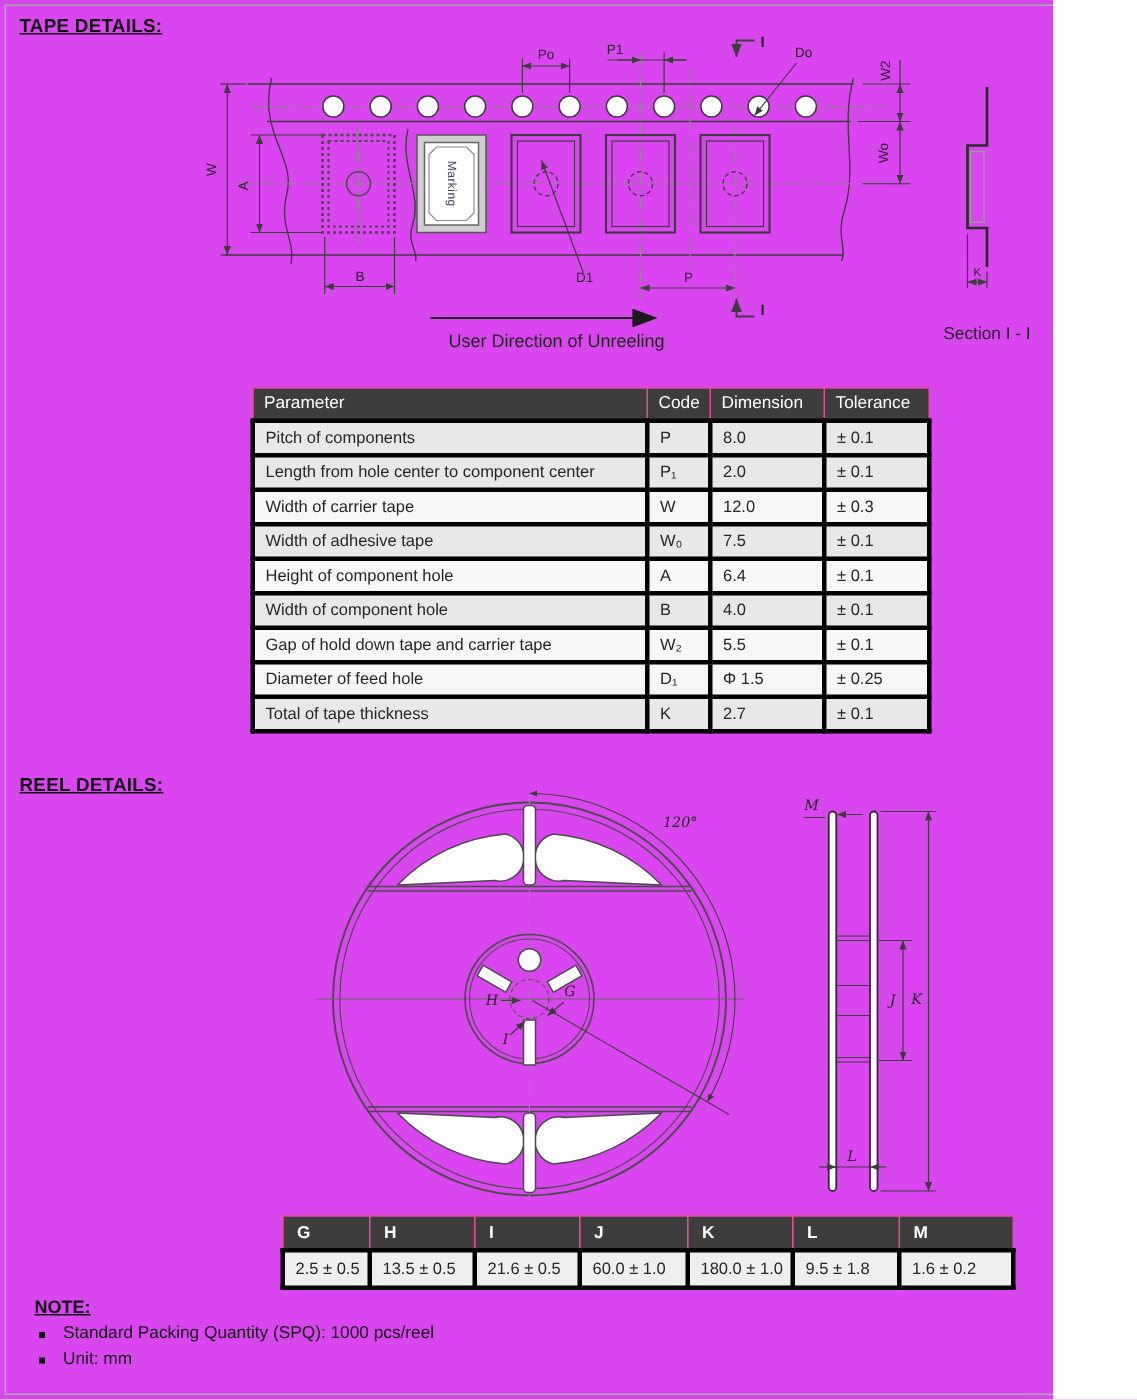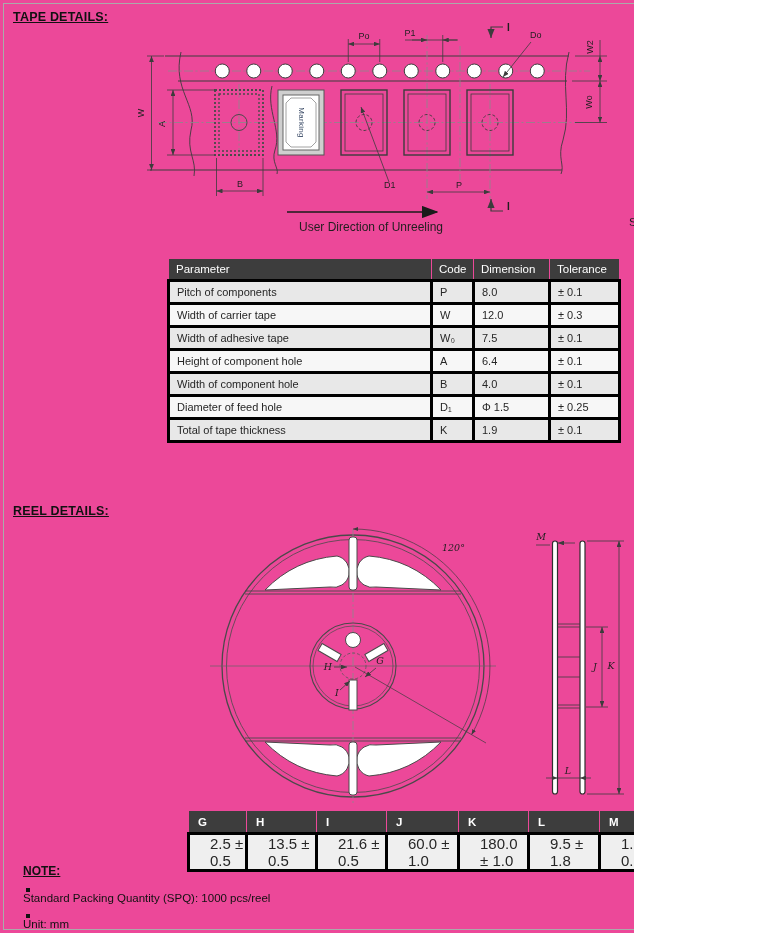--- a/index.html
+++ b/index.html
@@ -1,47 +1,47 @@
 <!DOCTYPE html>
 <html><head>
 <meta charset="utf-8">
 <style>
   html,body{margin:0;padding:0;background:#fff;}
-  .canvas{position:relative;width:634px;height:933px;background:#ec4899;
+  .canvas{position:relative;width:702px;height:933px;background:#d946ef;
           font-family:"Liberation Sans",sans-serif;color:#1b1b1b;overflow:hidden;}
   .page-border{position:absolute;left:3px;top:3px;width:750px;height:925px;
                border:1px solid #aaa;pointer-events:none;}
   .sec-title{position:absolute;font-size:12.5px;font-weight:bold;color:#111;
              text-decoration:underline;letter-spacing:.2px;}
   #tape-title{left:13px;top:10px;}
-  #reel-title{left:13px;top:504px;}
+  #reel-title{left:13px;top:516px;}
   svg{position:absolute;left:0;}
   #tape-svg{top:0;}
   #reel-svg{top:525px;}
   svg text{font-family:"Liberation Sans",sans-serif;font-size:9px;fill:#1f1f1f;}
   svg text.cap{font-size:12px;}
   svg text.cap2{font-size:11.5px;}
   svg text.seri{font-family:"DejaVu Serif",serif;font-style:italic;font-size:9.5px;}
   svg text.smk{font-size:7.5px;}
   svg text.mark{font-size:8px;fill:#3a4a66;letter-spacing:.3px;}
   svg text.seclbl{font-size:10px;font-weight:bold;}
   .dtable{position:absolute;border-collapse:collapse;table-layout:fixed;}
   .dtable th{background:#3d3d3d;color:#fff;font-weight:normal;font-size:11.5px;
              text-align:left;padding:0 0 0 7px;height:20px;border:1px solid #ec4899;}
   .dtable td{font-size:11px;color:#262626;text-align:left;padding:0 0 0 7px;
              height:20px;border:3px solid #000000;}
   #param-table{left:167px;top:258px;width:451px;}
   #param-table tr.odd td{background:#e8e8e8;}
   #param-table tr.even td{background:#f7f7f7;}
   #reel-table{left:187px;top:810px;width:487px;}
   #reel-table th{font-weight:bold;height:21px;padding-left:9px;}
-  #reel-table td{background:#efefef;height:22px;font-size:15px;padding-left:20px;}
+  #reel-table td{background:#efefef;height:22px;font-size:11px;padding-left:7px;}
   .note-block{position:absolute;left:23px;top:864px;}
   .note-title{font-size:12px;font-weight:bold;text-decoration:underline;color:#111;}
-  .note-item{display:flex;align-items:flex-start;margin-top:5px;font-size:11.5px;color:#111;flex-direction:column;}
+  .note-item{display:flex;align-items:flex-start;margin-top:5px;font-size:11.5px;color:#111;}
   .note-bullet{width:4px;height:4px;background:#111;margin:5px 12px 0 3px;flex:none;}
 </style>
 </head>
 <body>
 
 <div class="canvas">
   <div class="page-border"></div>
 
   <div class="sec-title" id="tape-title">TAPE DETAILS:</div>
 
@@ -204,20 +204,26 @@
         <th>Tolerance</th>
       </tr>
     </thead>
     <tbody>
       <tr class="odd">
           <td>Pitch of components</td>
           <td>P</td>
           <td>8.0</td>
           <td>± 0.1</td>
         </tr>
+      <tr class="odd">
+          <td>Length from hole center to component center</td>
+          <td>P₁</td>
+          <td>2.0</td>
+          <td>± 0.1</td>
+        </tr>
       <tr class="even">
           <td>Width of carrier tape</td>
           <td>W</td>
           <td>12.0</td>
           <td>± 0.3</td>
         </tr>
       <tr class="odd">
           <td>Width of adhesive tape</td>
           <td>W₀</td>
           <td>7.5</td>
@@ -229,29 +235,35 @@
           <td>6.4</td>
           <td>± 0.1</td>
         </tr>
       <tr class="odd">
           <td>Width of component hole</td>
           <td>B</td>
           <td>4.0</td>
           <td>± 0.1</td>
         </tr>
       <tr class="even">
+          <td>Gap of hold down tape and carrier tape</td>
+          <td>W₂</td>
+          <td>5.5</td>
+          <td>± 0.1</td>
+        </tr>
+      <tr class="even">
           <td>Diameter of feed hole</td>
           <td>D₁</td>
           <td>Φ 1.5</td>
           <td>± 0.25</td>
         </tr>
       <tr class="odd">
           <td>Total of tape thickness</td>
           <td>K</td>
-          <td>1.9</td>
+          <td>2.7</td>
           <td>± 0.1</td>
         </tr>
     </tbody>
   </table>
 
   <div class="sec-title" id="reel-title">REEL DETAILS:</div>
 
   <svg id="reel-svg" width="758" height="285" viewBox="0 525 758 285">
     <defs>
       <marker id="ra" markerWidth="8" markerHeight="6" refX="7.5" refY="3" orient="auto-start-reverse">

